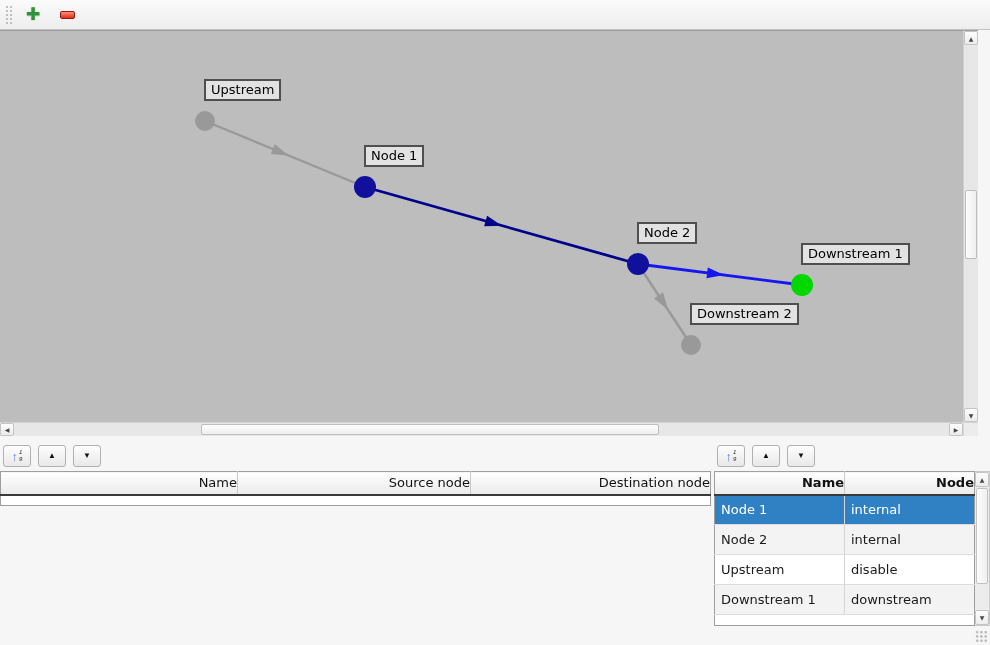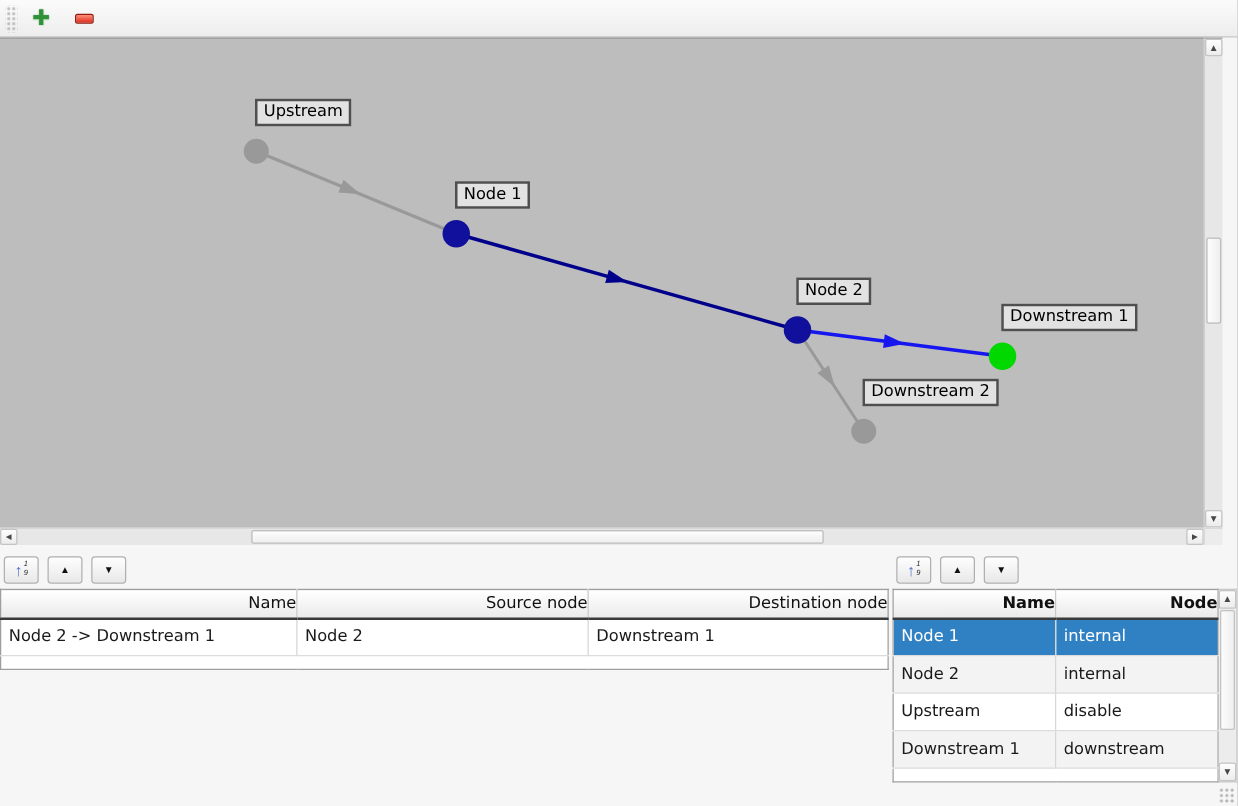--- a/index.html
+++ b/index.html
@@ -187,25 +187,20 @@
             <col style="width:240px">
           </colgroup>
         <thead>
             <tr>
               <th>Name</th>
               <th>Source node</th>
               <th>Destination node</th>
             </tr>
           </thead>
         <tbody>
-            <tr>
-              <td>Node 2 -&gt; Downstream 1</td>
-              <td>Node 2</td>
-              <td>Downstream 1</td>
-            </tr>
             <tr class="filler">
               <td colspan="3"></td>
             </tr>
           </tbody>
       </table>
     </div>
 
     <div class="panel-right">
       <div class="mini-toolbar">
         <button class="mini-btn">

